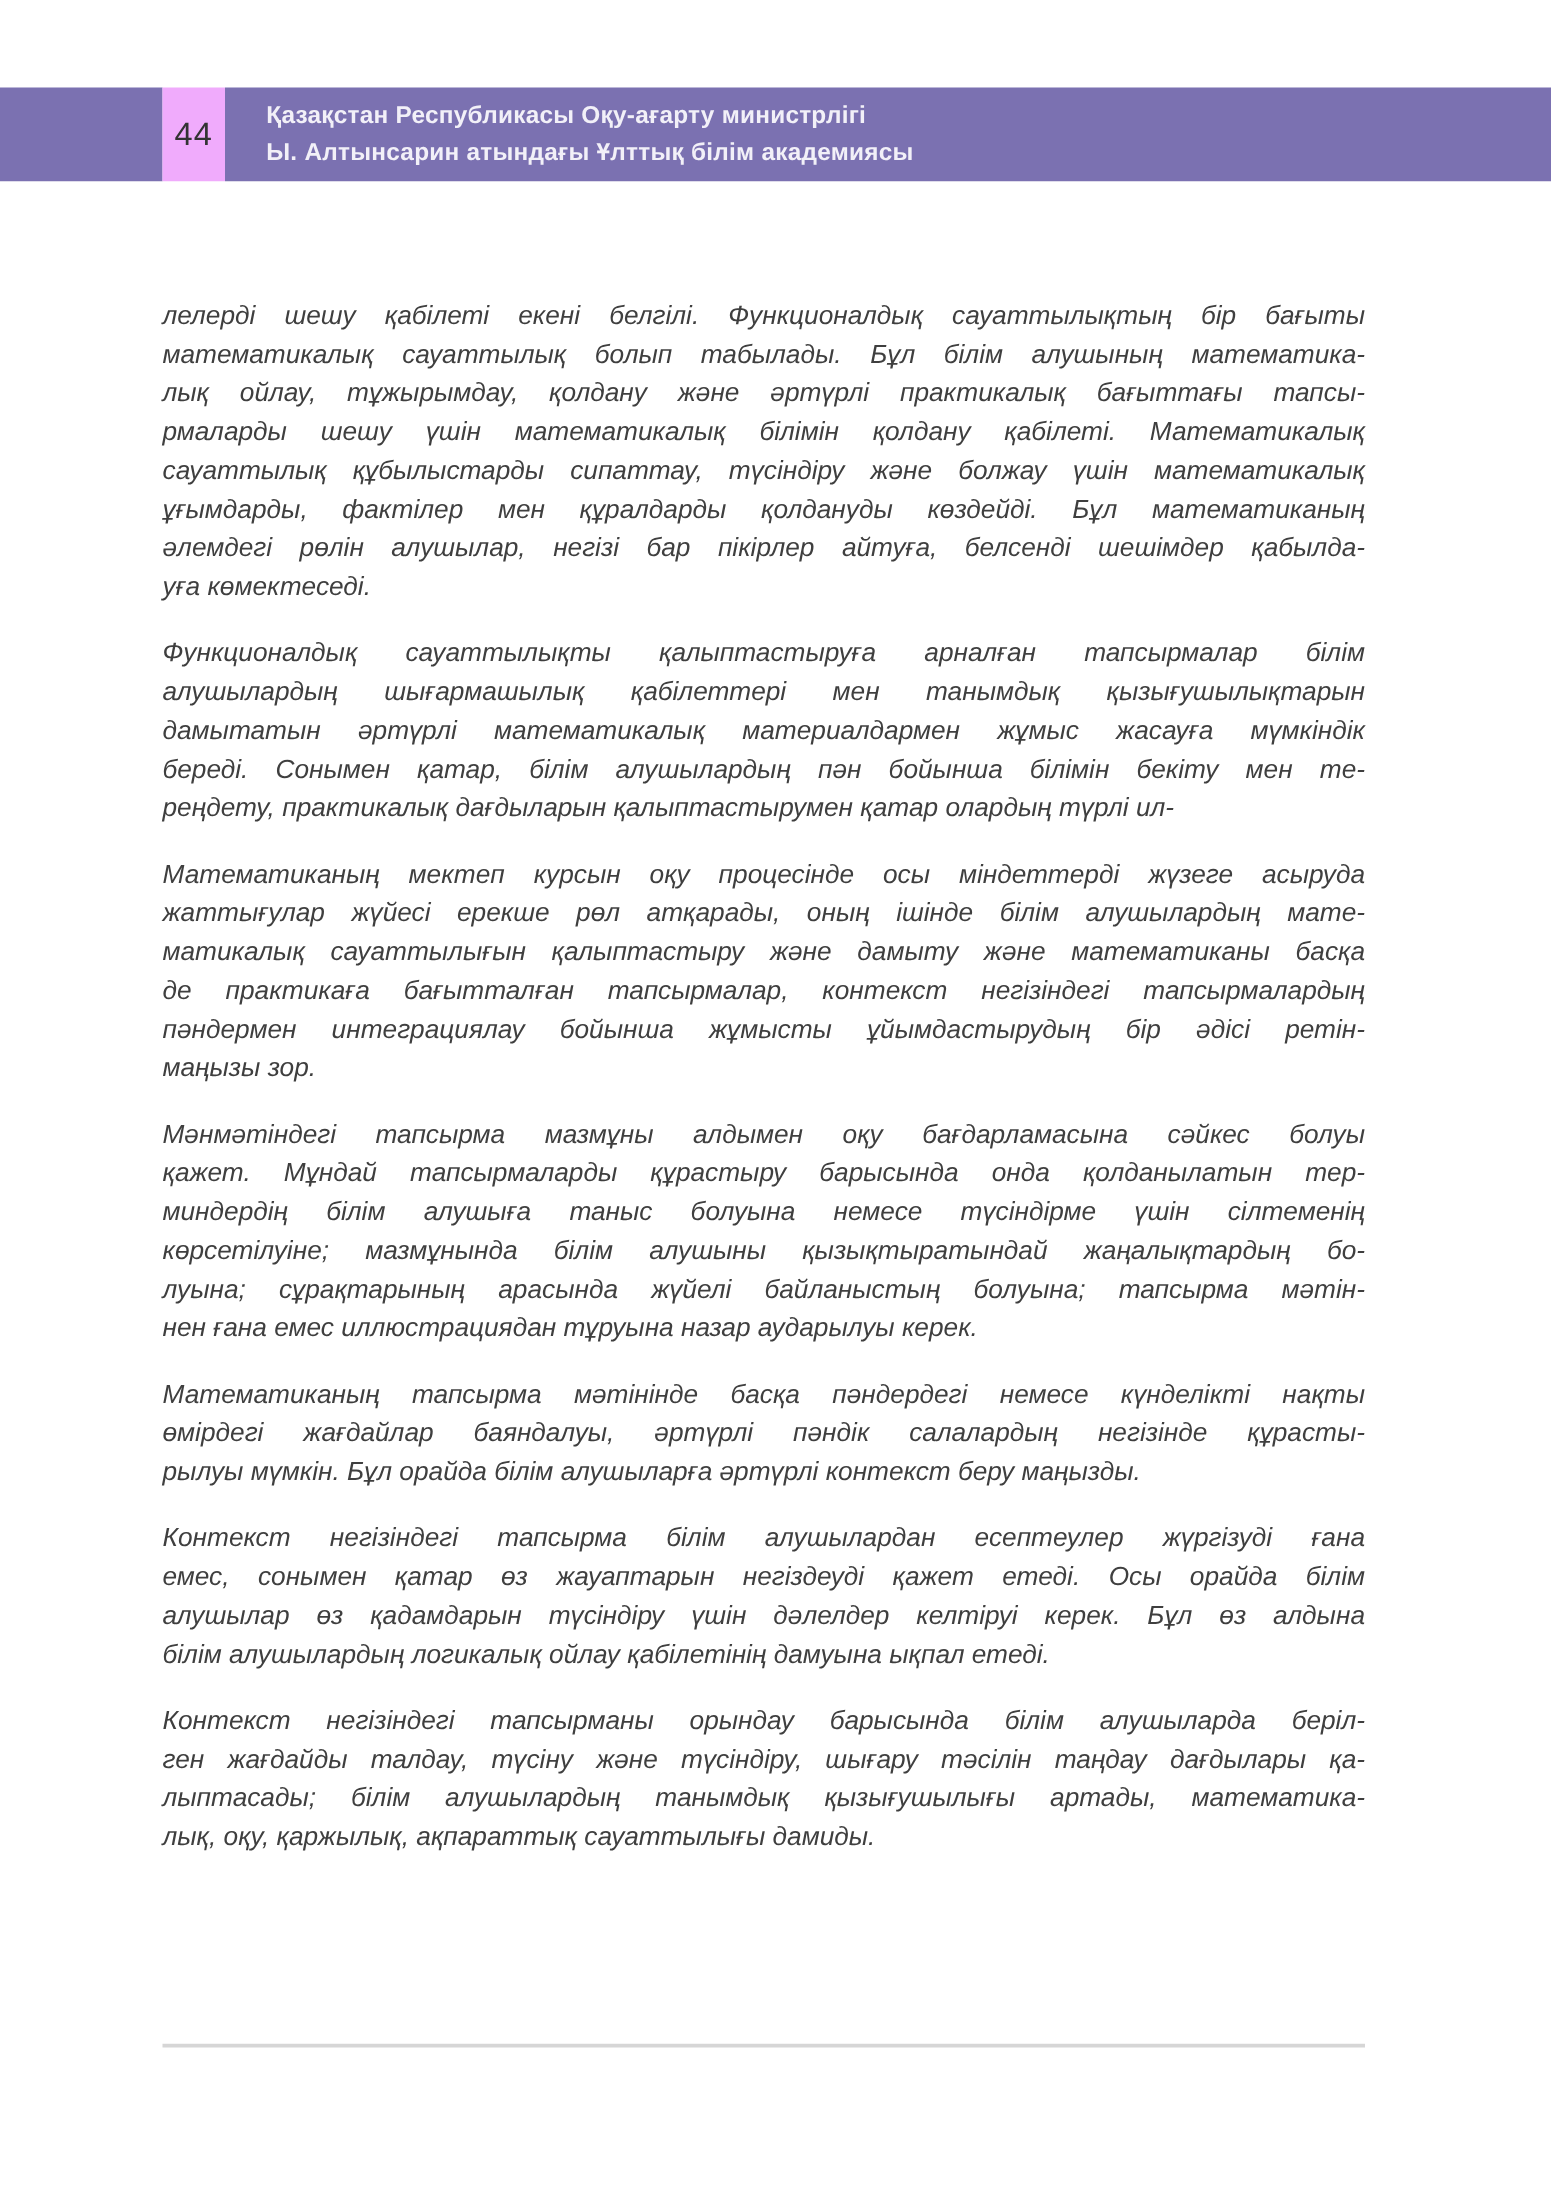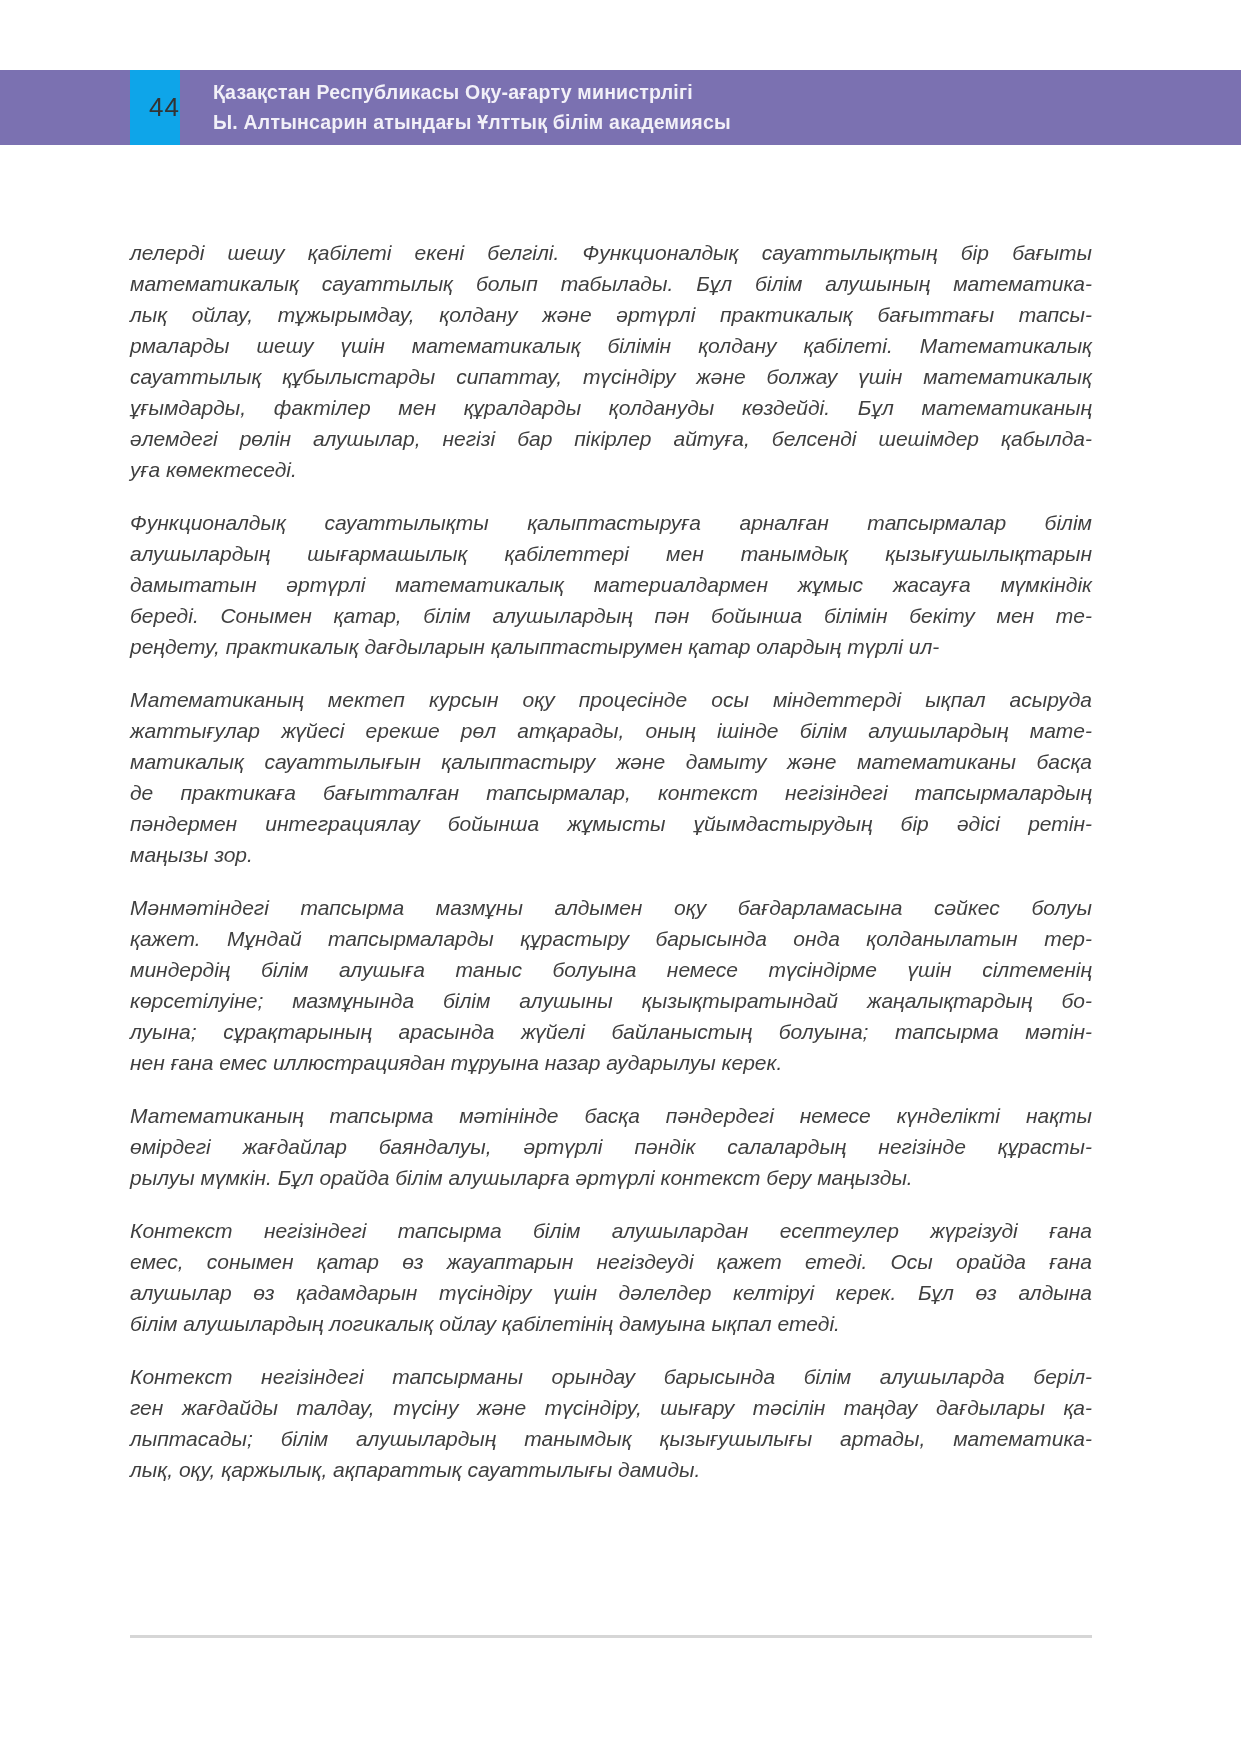--- a/index.html
+++ b/index.html
@@ -31,24 +31,24 @@
   .header-block-left {
     position: absolute;
     left: 0; top: 0;
     width: 130px; height: 75px;
     background: var(--header-purple);
   }
   .page-number-cell {
     position: absolute;
     left: 130px; top: 0;
     width: 50px; height: 75px;
-    background: #0ea5e9;
+    background: #f0abfc;
     display: flex;
     align-items: center;
-    justify-content: flex-end;
+    justify-content: center;
   }
   .page-number {
     font-size: 26px;
     font-weight: 400;
     color: var(--page-num);
     letter-spacing: 1px;
   }
   .header-block-right {
     position: absolute;
     left: 180px; top: 0;
@@ -121,21 +121,21 @@
         <div class="line">уға көмектеседі.</div>
       </div>
     <div class="para">
         <div class="line">Функционалдық сауаттылықты қалыптастыруға арналған тапсырмалар білім</div>
         <div class="line">алушылардың шығармашылық қабілеттері мен танымдық қызығушылықтарын</div>
         <div class="line">дамытатын әртүрлі математикалық материалдармен жұмыс жасауға мүмкіндік</div>
         <div class="line">береді. Сонымен қатар, білім алушылардың пән бойынша білімін бекіту мен те-</div>
         <div class="line">реңдету, практикалық дағдыларын қалыптастырумен қатар олардың түрлі ил-</div>
       </div>
     <div class="para">
-        <div class="line">Математиканың мектеп курсын оқу процесінде осы міндеттерді ықпал асыруда</div>
+        <div class="line">Математиканың мектеп курсын оқу процесінде осы міндеттерді жүзеге асыруда</div>
         <div class="line">жаттығулар жүйесі ерекше рөл атқарады, оның ішінде білім алушылардың мате-</div>
         <div class="line">матикалық сауаттылығын қалыптастыру және дамыту және математиканы басқа</div>
         <div class="line">де практикаға бағытталған тапсырмалар, контекст негізіндегі тапсырмалардың</div>
         <div class="line">пәндермен интеграциялау бойынша жұмысты ұйымдастырудың бір әдісі ретін-</div>
         <div class="line">маңызы зор.</div>
       </div>
     <div class="para">
         <div class="line">Мәнмәтіндегі тапсырма мазмұны алдымен оқу бағдарламасына сәйкес болуы</div>
         <div class="line">қажет. Мұндай тапсырмаларды құрастыру барысында онда қолданылатын тер-</div>
         <div class="line">миндердің білім алушыға таныс болуына немесе түсіндірме үшін сілтеменің</div>
@@ -143,21 +143,21 @@
         <div class="line">луына; сұрақтарының арасында жүйелі байланыстың болуына; тапсырма мәтін-</div>
         <div class="line">нен ғана емес иллюстрациядан тұруына назар аударылуы керек.</div>
       </div>
     <div class="para">
         <div class="line">Математиканың тапсырма мәтінінде басқа пәндердегі немесе күнделікті нақты</div>
         <div class="line">өмірдегі жағдайлар баяндалуы, әртүрлі пәндік салалардың негізінде құрасты-</div>
         <div class="line">рылуы мүмкін. Бұл орайда білім алушыларға әртүрлі контекст беру маңызды.</div>
       </div>
     <div class="para">
         <div class="line">Контекст негізіндегі тапсырма білім алушылардан есептеулер жүргізуді ғана</div>
-        <div class="line">емес, сонымен қатар өз жауаптарын негіздеуді қажет етеді. Осы орайда ғана</div>
+        <div class="line">емес, сонымен қатар өз жауаптарын негіздеуді қажет етеді. Осы орайда білім</div>
         <div class="line">алушылар өз қадамдарын түсіндіру үшін дәлелдер келтіруі керек. Бұл өз алдына</div>
         <div class="line">білім алушылардың логикалық ойлау қабілетінің дамуына ықпал етеді.</div>
       </div>
     <div class="para">
         <div class="line">Контекст негізіндегі тапсырманы орындау барысында білім алушыларда беріл-</div>
         <div class="line">ген жағдайды талдау, түсіну және түсіндіру, шығару тәсілін таңдау дағдылары қа-</div>
         <div class="line">лыптасады; білім алушылардың танымдық қызығушылығы артады, математика-</div>
         <div class="line">лық, оқу, қаржылық, ақпараттық сауаттылығы дамиды.</div>
       </div>
   </div>

